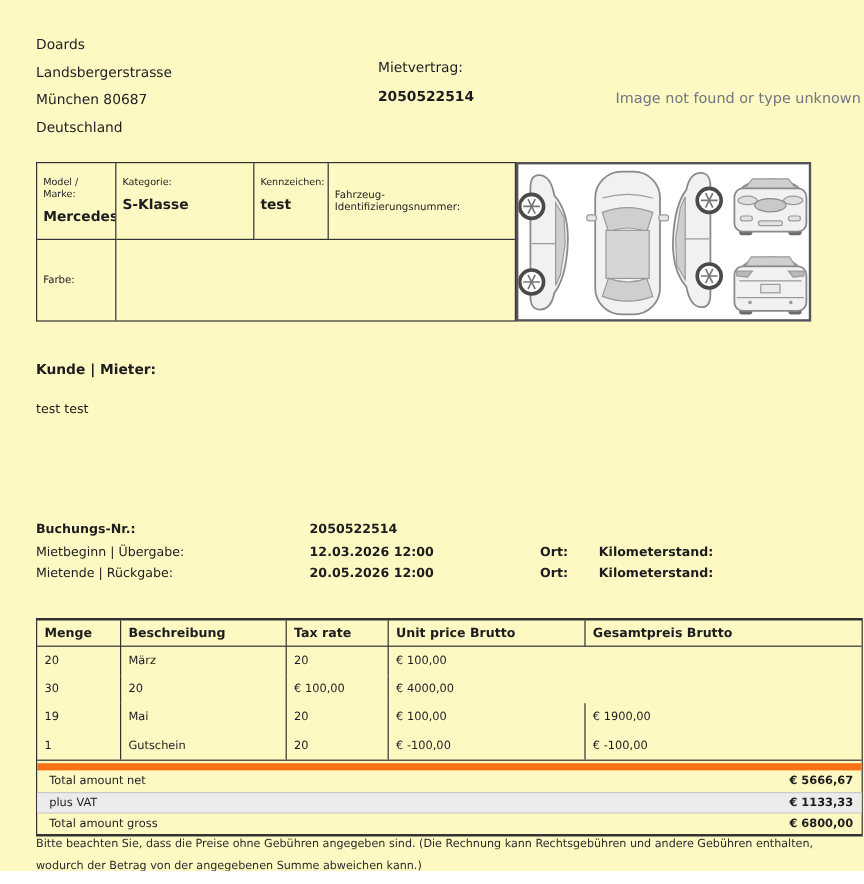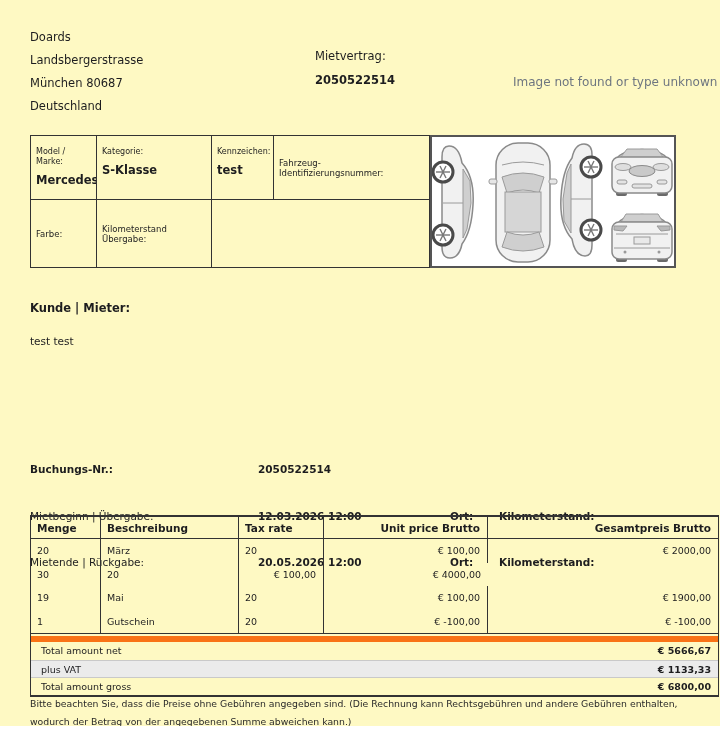--- a/index.html
+++ b/index.html
@@ -39,37 +39,37 @@
   .veh-cell.center .lbl { font-size:8.5px; }
   .car-box { width:246px; height:133px; border:2px solid #555; background:#fff; }
 
   
   .customer { position:absolute; left:30px; top:301px; }
   .customer .head { font-size:11.5px; font-weight:bold; }
   .customer .name { font-size:10.5px; margin-top:20px; }
 
   
   .booking { position:absolute; left:30px; top:432px; font-size:10.5px; }
-  .b-row { display:flex; height:18.5px; line-height:18.5px;margin-top:28px; }
+  .b-row { display:flex; height:18.5px; line-height:18.5px; }
   .b-label { width:228px; }
   .b-value { width:192px; font-weight:bold; }
   .b-ort { width:49px; font-weight:bold; }
   .b-km { font-weight:bold; }
 
   
   .inv { position:absolute; left:30px; top:515px; width:689px;
          border:1px solid #333; border-top-width:2px; border-bottom-width:2px; }
   .inv-grid { display:grid; grid-template-columns:70px 138px 85px 164px 1fr; }
   .inv-head .c { height:22px; line-height:22px; font-size:10.5px; font-weight:bold;
                  border-right:1px solid #333; border-bottom:1px solid #333; padding:0 6px; }
   .inv-head .c:last-child { border-right:none; }
   .inv-row .c { height:23.5px; line-height:23.5px; font-size:9.5px;
                 border-right:1px solid #333; padding:0 6px; }
   .inv-row .c:last-child { border-right:none; }
-  .c.num { text-align:right; padding-right:7px; }
+  .c.num { text-align:left; padding-right:7px; }
   .inv-body { border-bottom:1px solid #333; }
   .inv-totals { border-top:6px solid #f97316; margin-top:2px; }
   .tot-row { display:flex; height:17.5px; line-height:17.5px; font-size:9.5px; }
   .tot-row + .tot-row { border-top:1px solid #c9c9c9; }
   .tot-row .t-label { flex:1; padding-left:10px; }
   .tot-row .t-value { font-weight:bold; padding-right:7px; }
   .tot-row.gray { background:#ebebeb;justify-content:space-between; }
 
   
   .footer { position:absolute; left:30px; top:697px; width:662px;
@@ -114,23 +114,20 @@
       </div>
       <div class="veh-cell r1">
         <div class="lbl">Kennzeichen:</div>
         <div class="val">test</div>
       </div>
       <div class="veh-cell r1 last center">
         <div class="lbl">Fahrzeug-Identifizierungsnummer:</div>
       </div>
       <div class="veh-cell center">
         <div class="lbl">Farbe:</div>
-      </div>
-      <div class="veh-cell center">
-        <div class="lbl">Kilometerstand Übergabe:</div>
       </div>
       <div class="veh-cell center last"></div>
     </div>
 
     <div class="car-box">
       <svg width="242" height="129" viewBox="0 0 242 129">
         <defs>
           <g id="sideCar">
             <path d="M3,27 C3,20 9,16 20,14 C30,5 46,2 62,3 C80,4 93,8 101,14 C111,16 115,20 115,26 C115,31 111,34 104,34 L14,34 C7,34 3,32 3,27 Z" fill="#f1f1f1" stroke="#8a8a8a" stroke-width="1.5"></path>
             <path d="M26,13 L38,6 L60,5 L86,9 L95,13 Z" fill="#cfcfcf" stroke="#9a9a9a" stroke-width="1"></path>
@@ -232,21 +229,20 @@
       <div class="c num">Unit price Brutto</div>
       <div class="c num">Gesamtpreis Brutto</div>
     </div>
 
     <div class="inv-body">
       <div class="inv-grid inv-row">
         <div class="c">20</div>
         <div class="c">März</div>
         <div class="c">20</div>
         <div class="c num">€ 100,00</div>
-        <div class="c num">€ 2000,00</div>
       </div>
       <div class="inv-grid inv-row">
         <div class="c">30</div>
         <div class="c">20</div>
         <div class="c num">€ 100,00</div>
         <div class="c num">€ 4000,00</div>
       </div>
       <div class="inv-grid inv-row">
         <div class="c">19</div>
         <div class="c">Mai</div>

